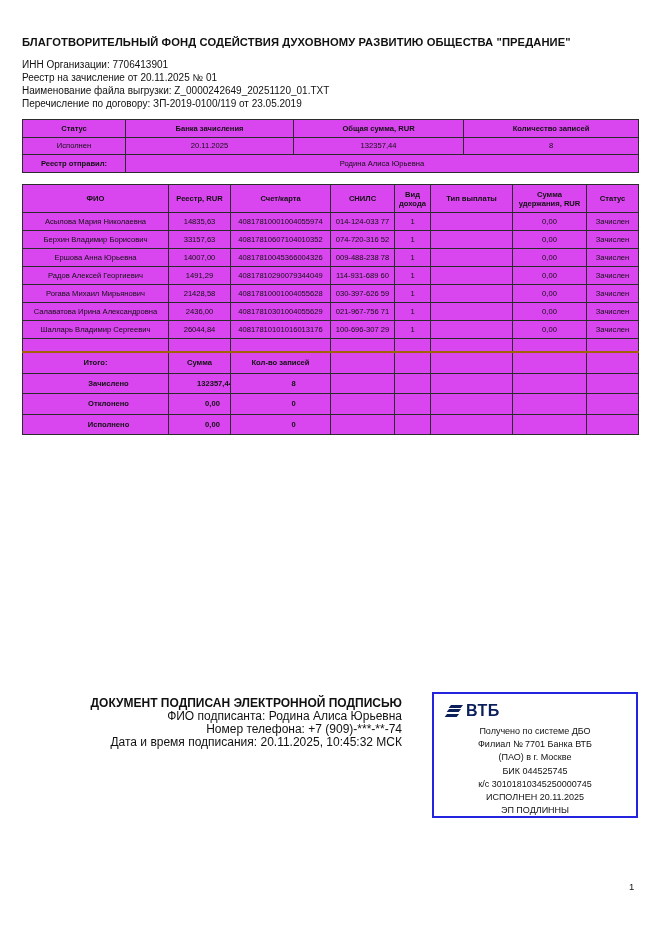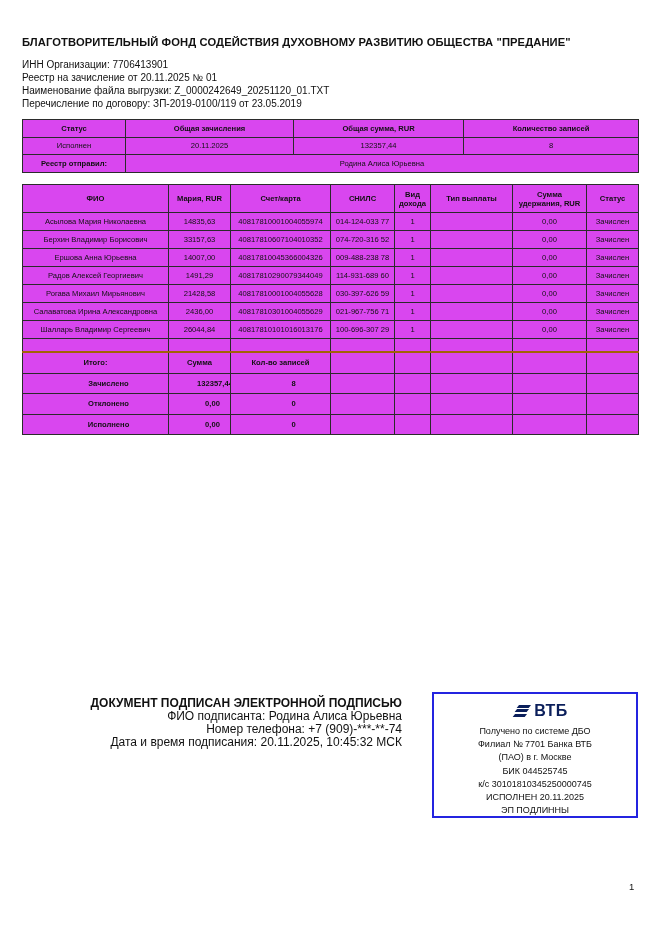--- a/index.html
+++ b/index.html
@@ -25,21 +25,21 @@
   .tbl2 tbody tr{height:18px;}
   .tbl2 tr.empty-row{height:13px;}
   .tbl2 tr.totals-head td{border-top:2px solid #a16207;font-weight:bold;height:18px;}
   .tbl2 tr.totals-row td{font-weight:bold;height:17.5px;padding-left:28px;}
   .signature{position:absolute;top:697px;left:22px;width:380px;font-size:12px;line-height:13px;color:#111;text-align:right;}
   .signature .sig-head{font-weight:bold;}
   .stamp{
     position:absolute;top:692px;left:432px;width:202px;height:122px;
     border:2px solid #2424e0;background:#fff;
   }
-  .stamp-logo{display:flex;align-items:center;margin:8px 0 0 12px;justify-content:center;}
+  .stamp-logo{display:flex;align-items:center;margin:8px 0 0 12px;}
   .vtb-stripes{position:relative;width:17px;height:13px;margin-right:3px;}
   .vtb-stripes i{position:absolute;height:2.6px;background:#0b1f5b;transform:skewX(-38deg);}
   .vtb-stripes i:nth-child(1){top:0;left:4px;width:12px;}
   .vtb-stripes i:nth-child(2){top:4.6px;left:2px;width:12px;}
   .vtb-stripes i:nth-child(3){top:9.2px;left:0;width:12px;}
   .vtb-word{font-size:16px;font-weight:bold;color:#0b1f5b;letter-spacing:.5px;}
   .stamp-lines{margin-top:5px;text-align:center;font-size:9px;line-height:13.2px;color:#111;}
   .page-num{position:absolute;top:881px;left:629px;font-size:9.5px;color:#111;}
 </style>
 </head>
@@ -59,21 +59,21 @@
   <table class="tbl1">
     <colgroup>
         <col style="width:103px">
         <col style="width:168px">
         <col style="width:170px">
         <col style="width:175px">
       </colgroup>
     <tbody>
         <tr>
       <th>Статус</th>
-      <th>Общая зачисления</th>
+      <th>Банка зачисления</th>
       <th>Общая сумма, RUR</th>
       <th>Количество записей</th>
     </tr>
     <tr>
       <td>Исполнен</td>
       <td>20.11.2025</td>
       <td>132357,44</td>
       <td>8</td>
     </tr>
     <tr>
@@ -90,21 +90,21 @@
         <col style="width:100px">
         <col style="width:64px">
       <col style="width:36px">
         <col style="width:82px">
         <col style="width:74px">
         <col style="width:52px">
     </colgroup>
     <thead>
       <tr>
         <th>ФИО</th>
-        <th>Мария, RUR</th>
+        <th>Реестр, RUR</th>
         <th>Счет/карта</th>
         <th>СНИЛС</th>
         <th>Вид дохода</th>
         <th>Тип выплаты</th>
         <th>Сумма удержания, RUR</th>
         <th>Статус</th>
       </tr>
     </thead>
     <tbody>
       <tr>

